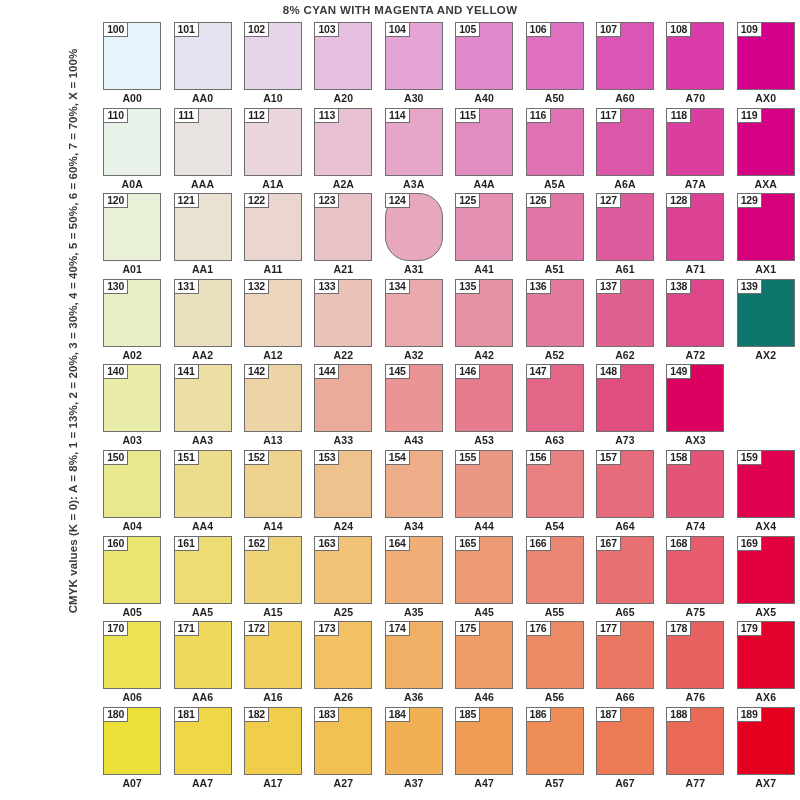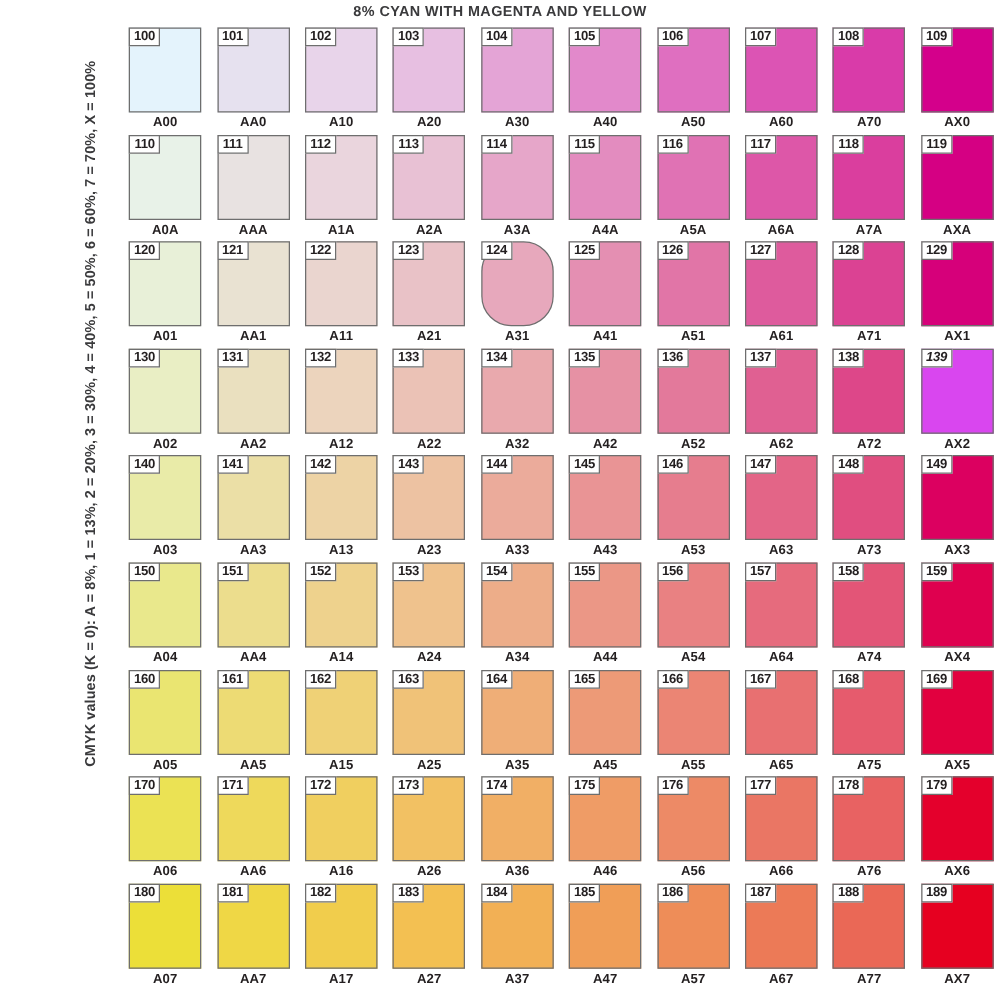--- a/index.html
+++ b/index.html
@@ -359,21 +359,21 @@
           </div>
           <div class="swatch-code">A62</div>
         </div>
         <div class="swatch-cell">
           <div class="swatch-chip" style="background: rgb(221, 71, 137);">
             <div class="swatch-number">138</div>
           </div>
           <div class="swatch-code">A72</div>
         </div>
         <div class="swatch-cell">
-          <div class="swatch-chip" style="background: #d946ef; font-style: italic;">
+          <div class="swatch-chip" style="background: #0f766e;">
             <div class="swatch-number">139</div>
           </div>
           <div class="swatch-code">AX2</div>
         </div>
       </div>
       <div class="swatch-row">
         <div class="swatch-cell">
           <div class="swatch-chip" style="background: rgb(233, 235, 168);">
             <div class="swatch-number">140</div>
           </div>
@@ -385,26 +385,20 @@
           </div>
           <div class="swatch-code">AA3</div>
         </div>
         <div class="swatch-cell">
           <div class="swatch-chip" style="background: rgb(237, 211, 165);">
             <div class="swatch-number">142</div>
           </div>
           <div class="swatch-code">A13</div>
         </div>
         <div class="swatch-cell">
-          <div class="swatch-chip" style="background: rgb(237, 194, 162);">
-            <div class="swatch-number">143</div>
-          </div>
-          <div class="swatch-code">A23</div>
-        </div>
-        <div class="swatch-cell">
           <div class="swatch-chip" style="background: rgb(235, 171, 155);">
             <div class="swatch-number">144</div>
           </div>
           <div class="swatch-code">A33</div>
         </div>
         <div class="swatch-cell">
           <div class="swatch-chip" style="background: rgb(233, 148, 149);">
             <div class="swatch-number">145</div>
           </div>
           <div class="swatch-code">A43</div>

